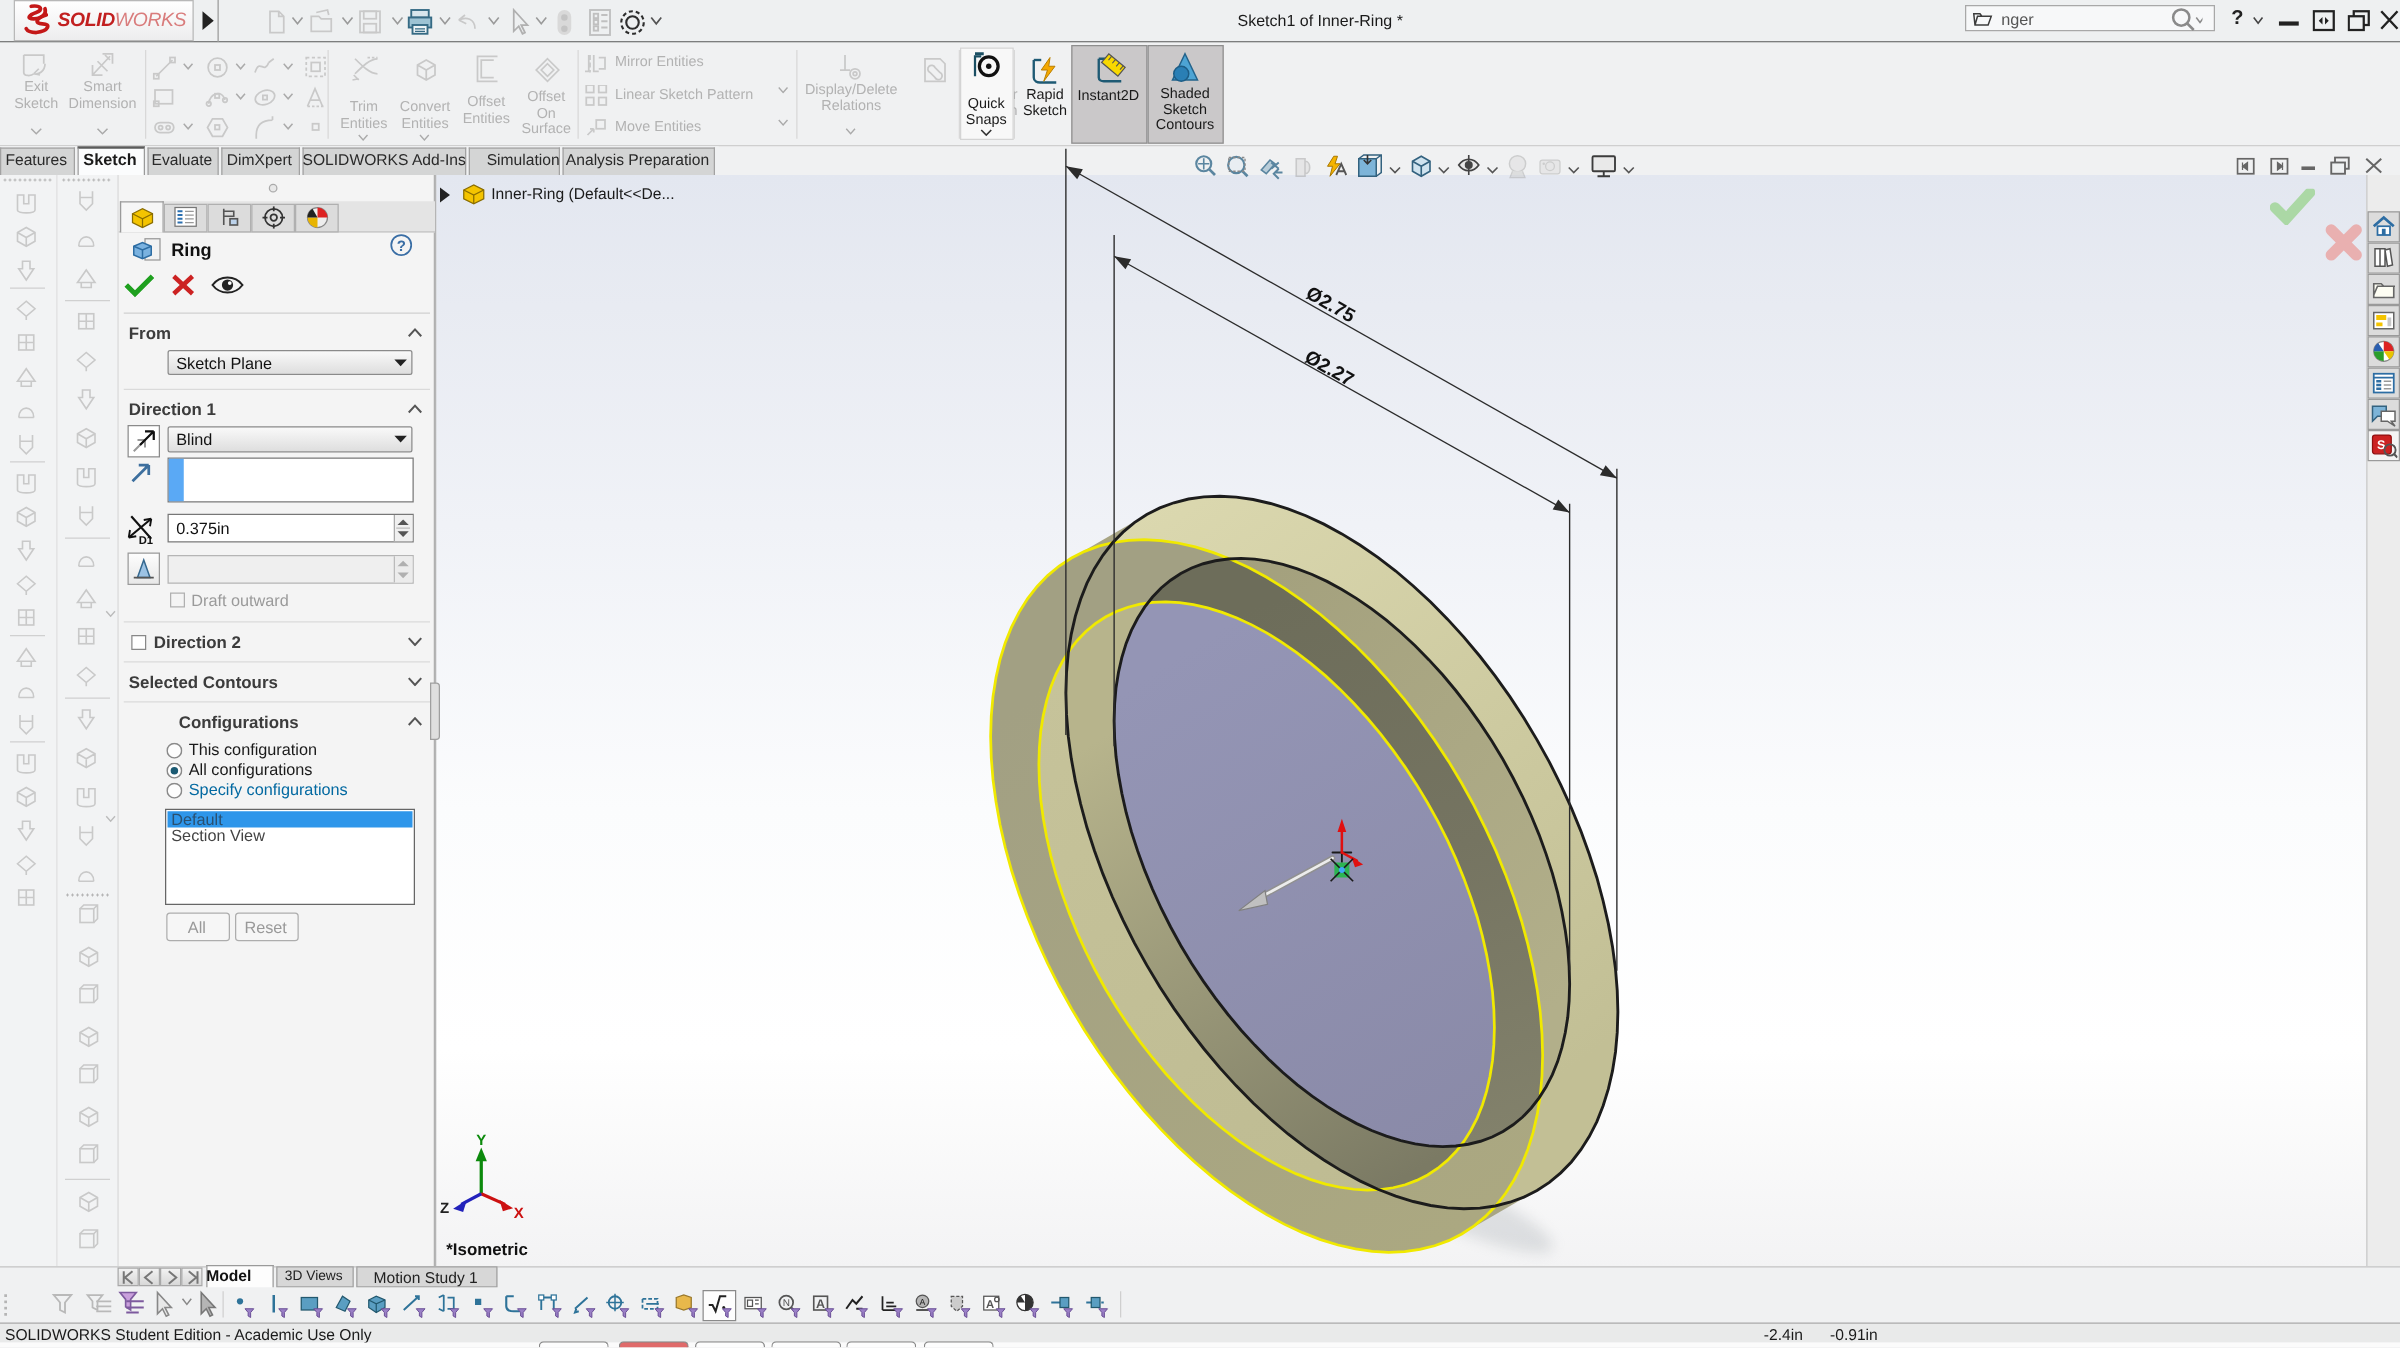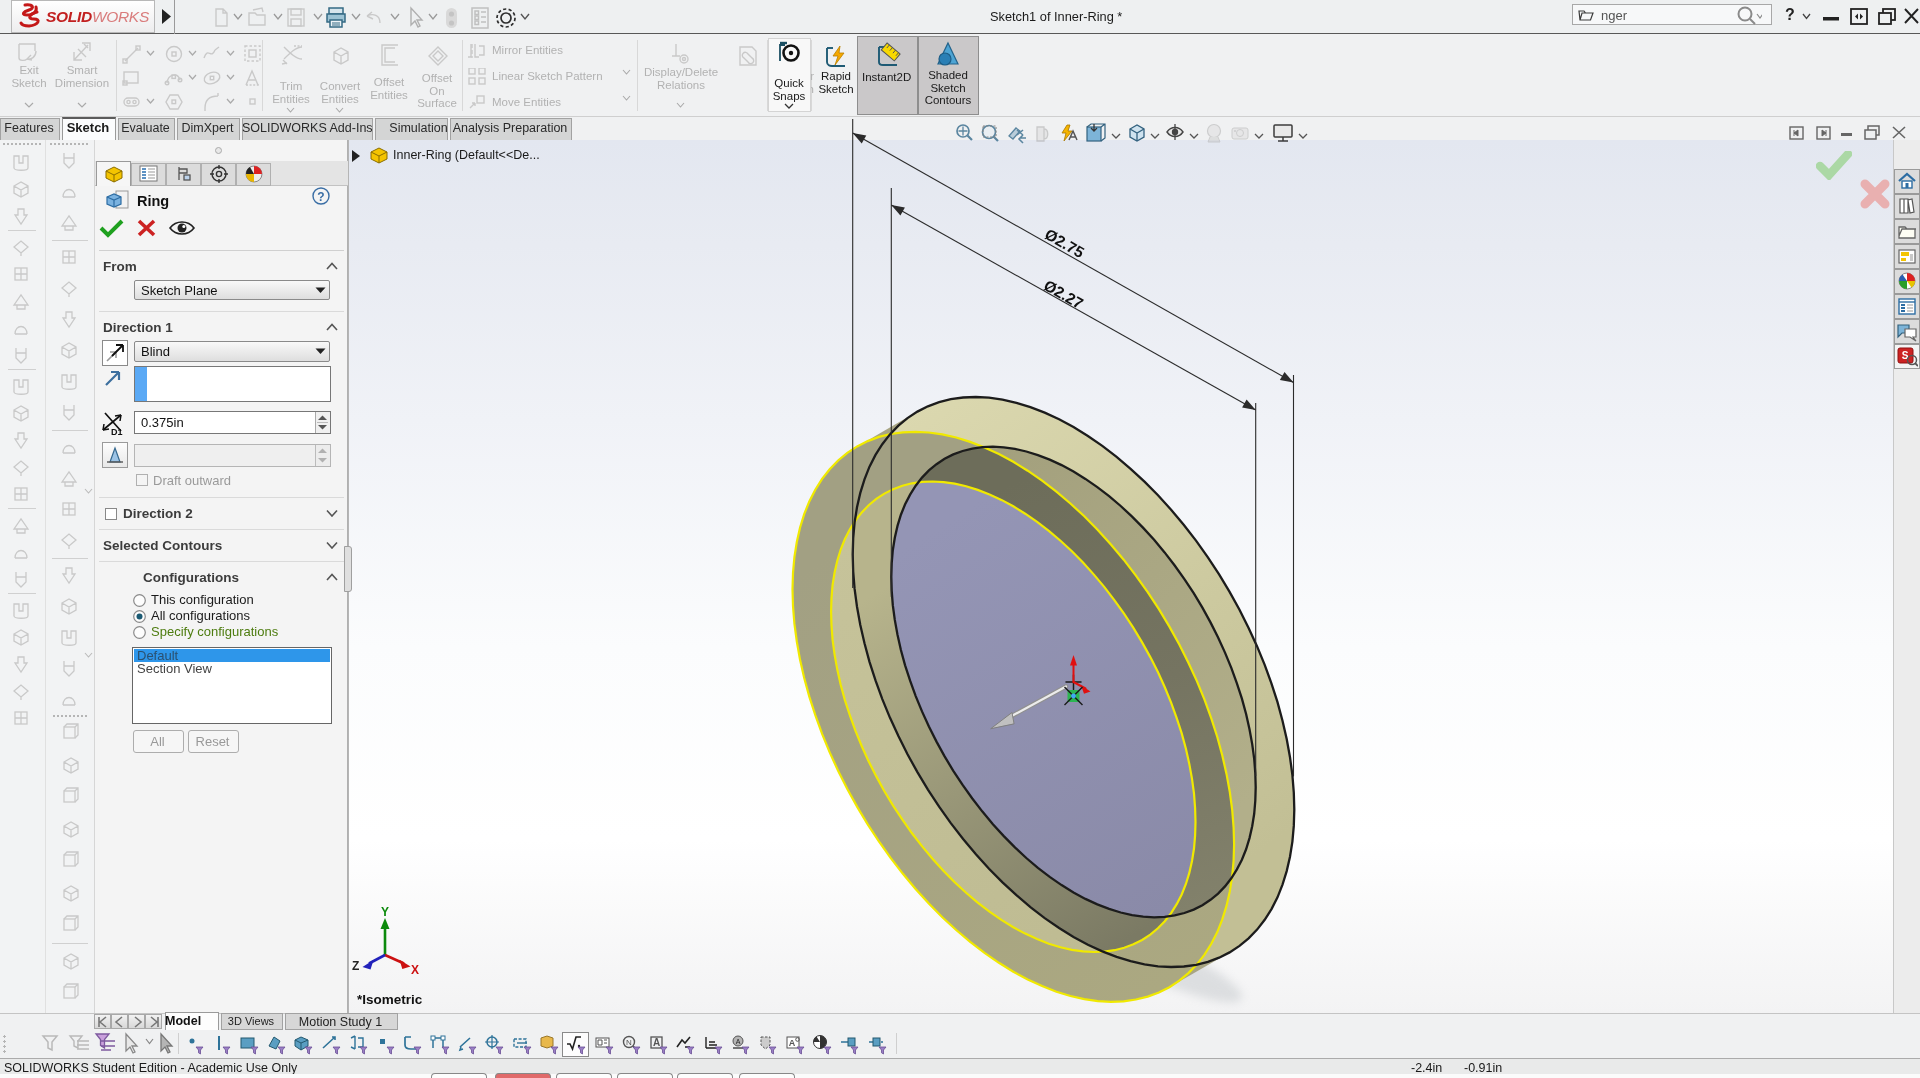--- a/index.html
+++ b/index.html
@@ -908,21 +908,21 @@
     </svg>
 <div style="position:absolute;left:151px;top:592px;font-size:13px;color:#1a1a1a;font-weight:normal;white-space:nowrap;">This configuration</div>
 <svg style="position:absolute;left:133px;top:610px;" width="13" height="13" viewBox="0 0 13 13">
       <circle cx="6.5" cy="6.5" r="5.8" fill="#fdfdfd" stroke="#8a8a8a" stroke-width="1.2"></circle>
       <circle cx="6.5" cy="6.5" r="3" fill="#1b5a73"></circle>
     </svg>
 <div style="position:absolute;left:151px;top:608px;font-size:13px;color:#1a1a1a;font-weight:normal;white-space:nowrap;">All configurations</div>
 <svg style="position:absolute;left:133px;top:626px;" width="13" height="13" viewBox="0 0 13 13">
       <circle cx="6.5" cy="6.5" r="5.8" fill="#fdfdfd" stroke="#8a8a8a" stroke-width="1.2"></circle>
     </svg>
-<div style="position:absolute;left:151px;top:624px;font-size:13px;color:#4d7c0f;font-weight:normal;white-space:nowrap;">Specify configurations</div>
+<div style="position:absolute;left:151px;top:624px;font-size:13px;color:#0369a1;font-weight:normal;white-space:nowrap;">Specify configurations</div>
 <div style="position:absolute;left:132px;top:647px;width:200px;height:77px;background:#fff;border:1px solid #666"></div>
 <div style="position:absolute;left:134px;top:649px;width:196px;height:13px;background:#2e96ea"></div>
 <div style="position:absolute;left:137px;top:648px;font-size:13px;color:#2a5070;font-weight:normal;white-space:nowrap;">Default</div>
 <div style="position:absolute;left:137px;top:661px;font-size:13px;color:#444;font-weight:normal;white-space:nowrap;">Section View</div>
 <div style="position:absolute;left:133px;top:730px;width:51px;height:23px;background:#f6f6f6;border:1px solid #adadad;border-radius:3px"></div>
 <div style="position:absolute;left:133px;top:734px;font-size:13px;color:#999;font-weight:normal;white-space:nowrap;">
       <div style="width:49px;text-align:center">All</div>
     </div>
 <div style="position:absolute;left:188px;top:730px;width:51px;height:23px;background:#f6f6f6;border:1px solid #adadad;border-radius:3px"></div>
 <div style="position:absolute;left:188px;top:734px;font-size:13px;color:#999;font-weight:normal;white-space:nowrap;">

